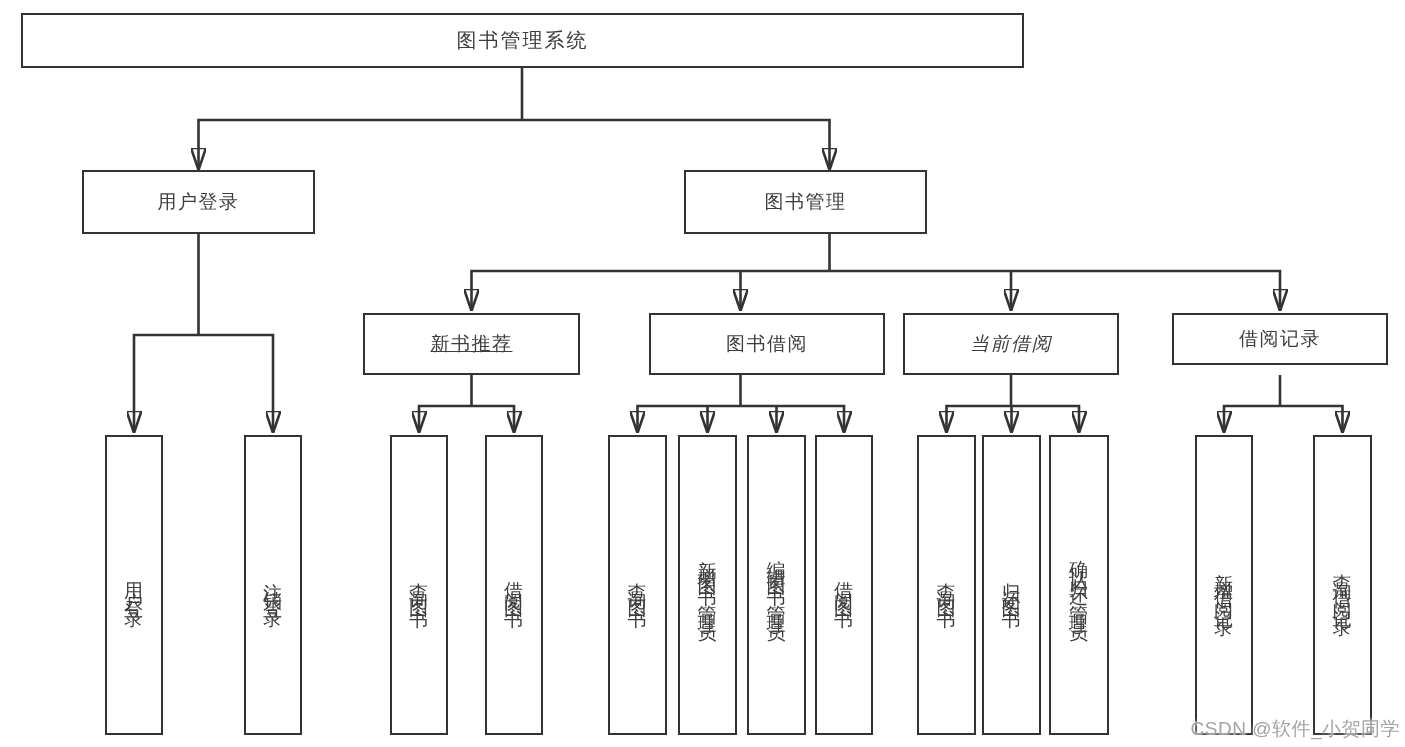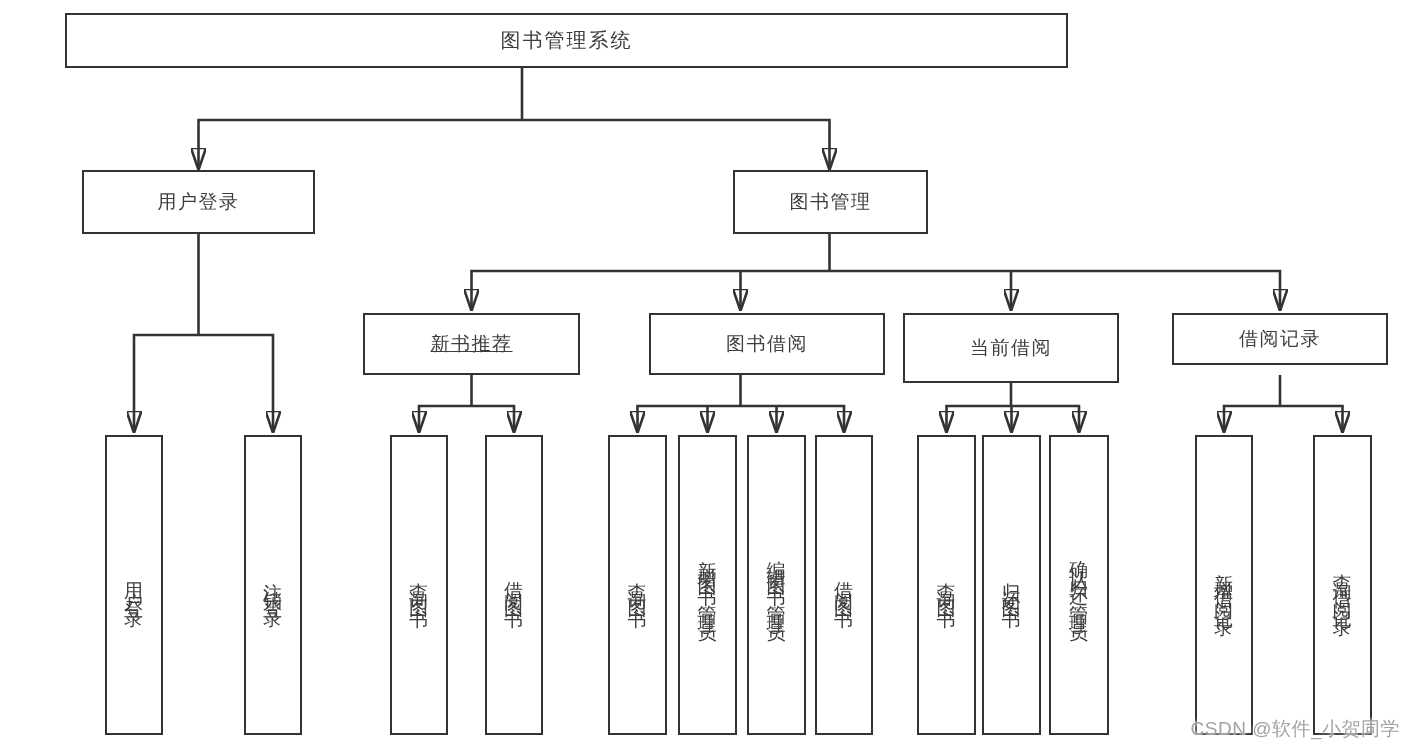--- a/index.html
+++ b/index.html
@@ -76,28 +76,28 @@
     <path d="M776.5,406 L776.5,432" marker-end="url(#arw)"></path>
 
     <path d="M1011,375 L1011,406"></path>
     <path d="M946.5,432 L946.5,406 L1079,406 L1079,432" marker-start="url(#arw)" marker-end="url(#arw)"></path>
     <path d="M1011.5,406 L1011.5,432" marker-end="url(#arw)"></path>
 
     <path d="M1280,375 L1280,406"></path>
     <path d="M1224,432 L1224,406 L1342.5,406 L1342.5,432" marker-start="url(#arw)" marker-end="url(#arw)"></path>
   </svg>
 
-  <div class="node h-node root-node" style="left:21px;top:13px;width:1003px;height:55px;margin-left:44px;">图书管理系统</div>
+  <div class="node h-node root-node" style="left:21px;top:13px;width:1003px;height:55px;">图书管理系统</div>
 
   <div class="node h-node" style="left:82px;top:170px;width:233px;height:64px;">用户登录</div>
-  <div class="node h-node" style="left:733px;top:170px;width:195px;height:64px;">图书管理</div>
+  <div class="node h-node" style="left:684px;top:170px;width:243px;height:64px;">图书管理</div>
 
   <div class="node h-node" style="left:363px;top:313px;width:217px;height:62px;text-decoration:underline;">新书推荐</div>
   <div class="node h-node" style="left:649px;top:313px;width:236px;height:62px;">图书借阅</div>
-  <div class="node h-node" style="left:903px;top:313px;width:216px;height:70px;">当前借阅</div>
+  <div class="node h-node" style="left:903px;top:313px;width:216px;height:62px;font-style:italic;">当前借阅</div>
   <div class="node h-node" style="left:1172px;top:313px;width:216px;height:52px;">借阅记录</div>
 
   <div class="node v-node" style="left:105px;top:435px;width:58px;height:300px;">用户登录</div>
   <div class="node v-node" style="left:244px;top:435px;width:58px;height:300px;">注销登录</div>
 
   <div class="node v-node" style="left:390px;top:435px;width:58px;height:300px;">查询图书</div>
   <div class="node v-node" style="left:485px;top:435px;width:58px;height:300px;">借阅图书</div>
 
   <div class="node v-node" style="left:608px;top:435px;width:59px;height:300px;">查询图书</div>
   <div class="node v-node" style="left:678px;top:435px;width:59px;height:300px;">新增图书（管理员）</div>

